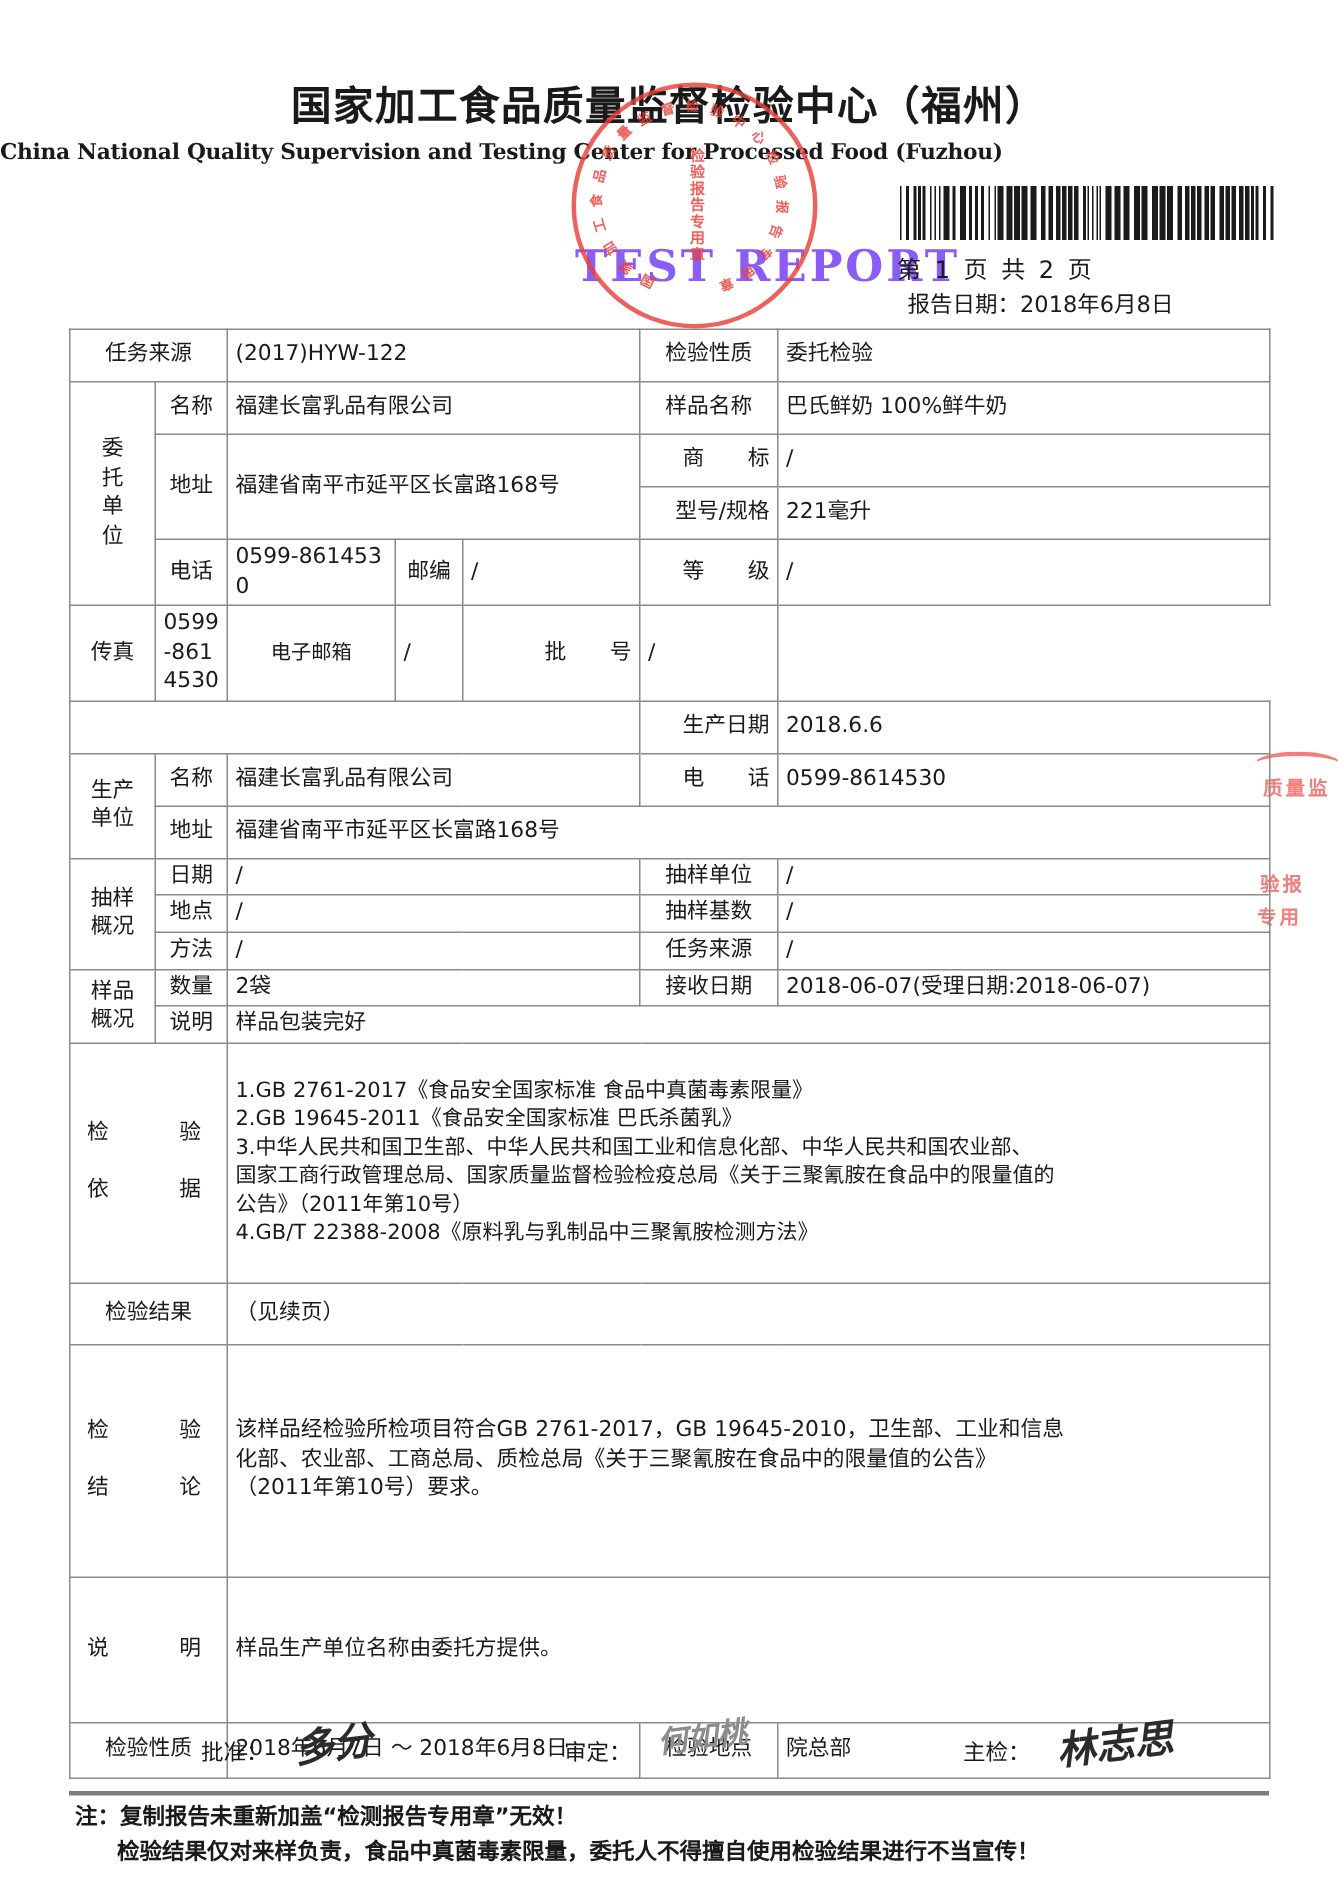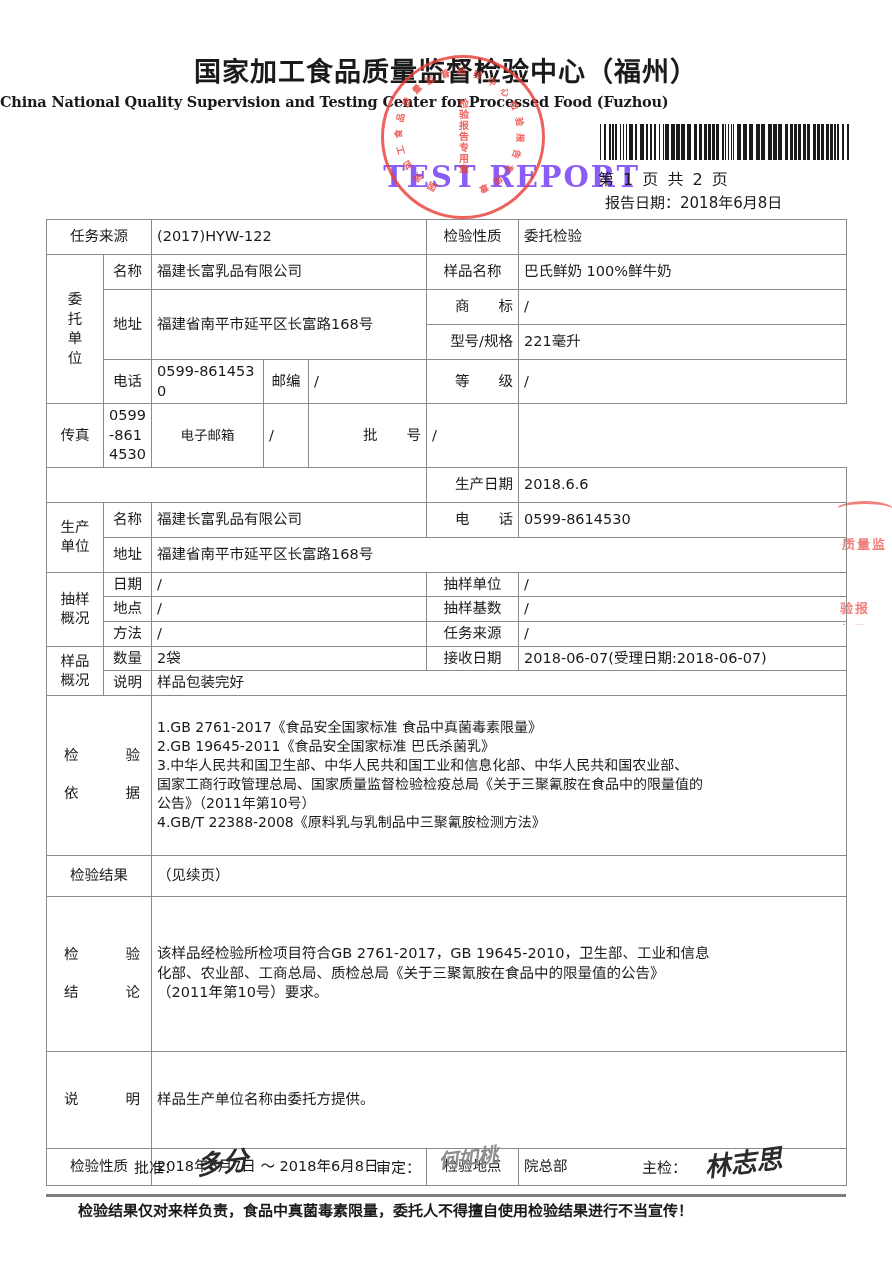--- a/index.html
+++ b/index.html
@@ -59,21 +59,21 @@
     color:#e8403a;font-size:10px;font-weight:bold;letter-spacing:1px;
     writing-mode:vertical-rl;text-orientation:upright;
   }
 
   
   .seal-right{
     position:absolute;left:838px;top:495px;width:54px;height:130px;
     color:#ef6b66;font-size:13px;font-weight:bold;line-height:1.5;
     opacity:.85;pointer-events:none;overflow:hidden;
   }
-  .seal-right .sr-line{position:absolute;white-space:nowrap;margin-top:18px;}
+  .seal-right .sr-line{position:absolute;white-space:nowrap;}
   .sr1{left:4px;top:22px;letter-spacing:2px;}
   .sr2{left:2px;top:86px;letter-spacing:2px;}
   .sr3{left:0px;top:108px;letter-spacing:2px;}
   .sr-arc{position:absolute;left:-2px;top:6px;width:58px;height:6px;
     border-top:3px solid #ef6b66;border-radius:50%/100% 100% 0 0;}
 
   
   .meta{position:absolute;left:0;top:191px;width:892px;height:24px;}
   .meta .rno{position:absolute;left:58px;top:0;font-size:15px;}
   .meta .rdate{position:absolute;left:605px;top:0;font-size:15px;}
@@ -85,21 +85,21 @@
     font-size:14.5px;
   }
   .tbl td{
     border:1px solid #8a8a8a;
     padding:2px 5px;
     vertical-align:middle;
     line-height:1.35;
     word-break:break-all;
   }
   .lbl{text-align:center;white-space:nowrap;}
-  .lbl-sp{text-align:right;white-space:nowrap;letter-spacing:6px;text-indent:6px;}
+  .lbl-sp{text-align:left;white-space:nowrap;letter-spacing:6px;text-indent:6px;}
   .vlbl{
     text-align:right;white-space:nowrap;
     letter-spacing:0;
   }
   .vstack{
     text-align:center;line-height:1.9;font-size:14.5px;
   }
   .val{text-align:left;}
   .tall{height:30px;}
   .basis{
@@ -349,16 +349,17 @@
 
     <span class="s" style="left:330px">审定：</span>
     <span class="sig-img" style="left:392px;color:#8d8d8d;font-size:20px">何如桃</span>
 
     <span class="s" style="left:596px">主检：</span>
     <span class="sig-img" style="left:658px">林志思</span>
   </div>
   <div class="rule"></div>
 
   <div class="note">
+    <div>注：复制报告未重新加盖“检测报告专用章”无效！</div>
     <div class="l2">检验结果仅对来样负责，食品中真菌毒素限量，委托人不得擅自使用检验结果进行不当宣传！</div>
   </div>
 
 </div>
 
 </body></html>

